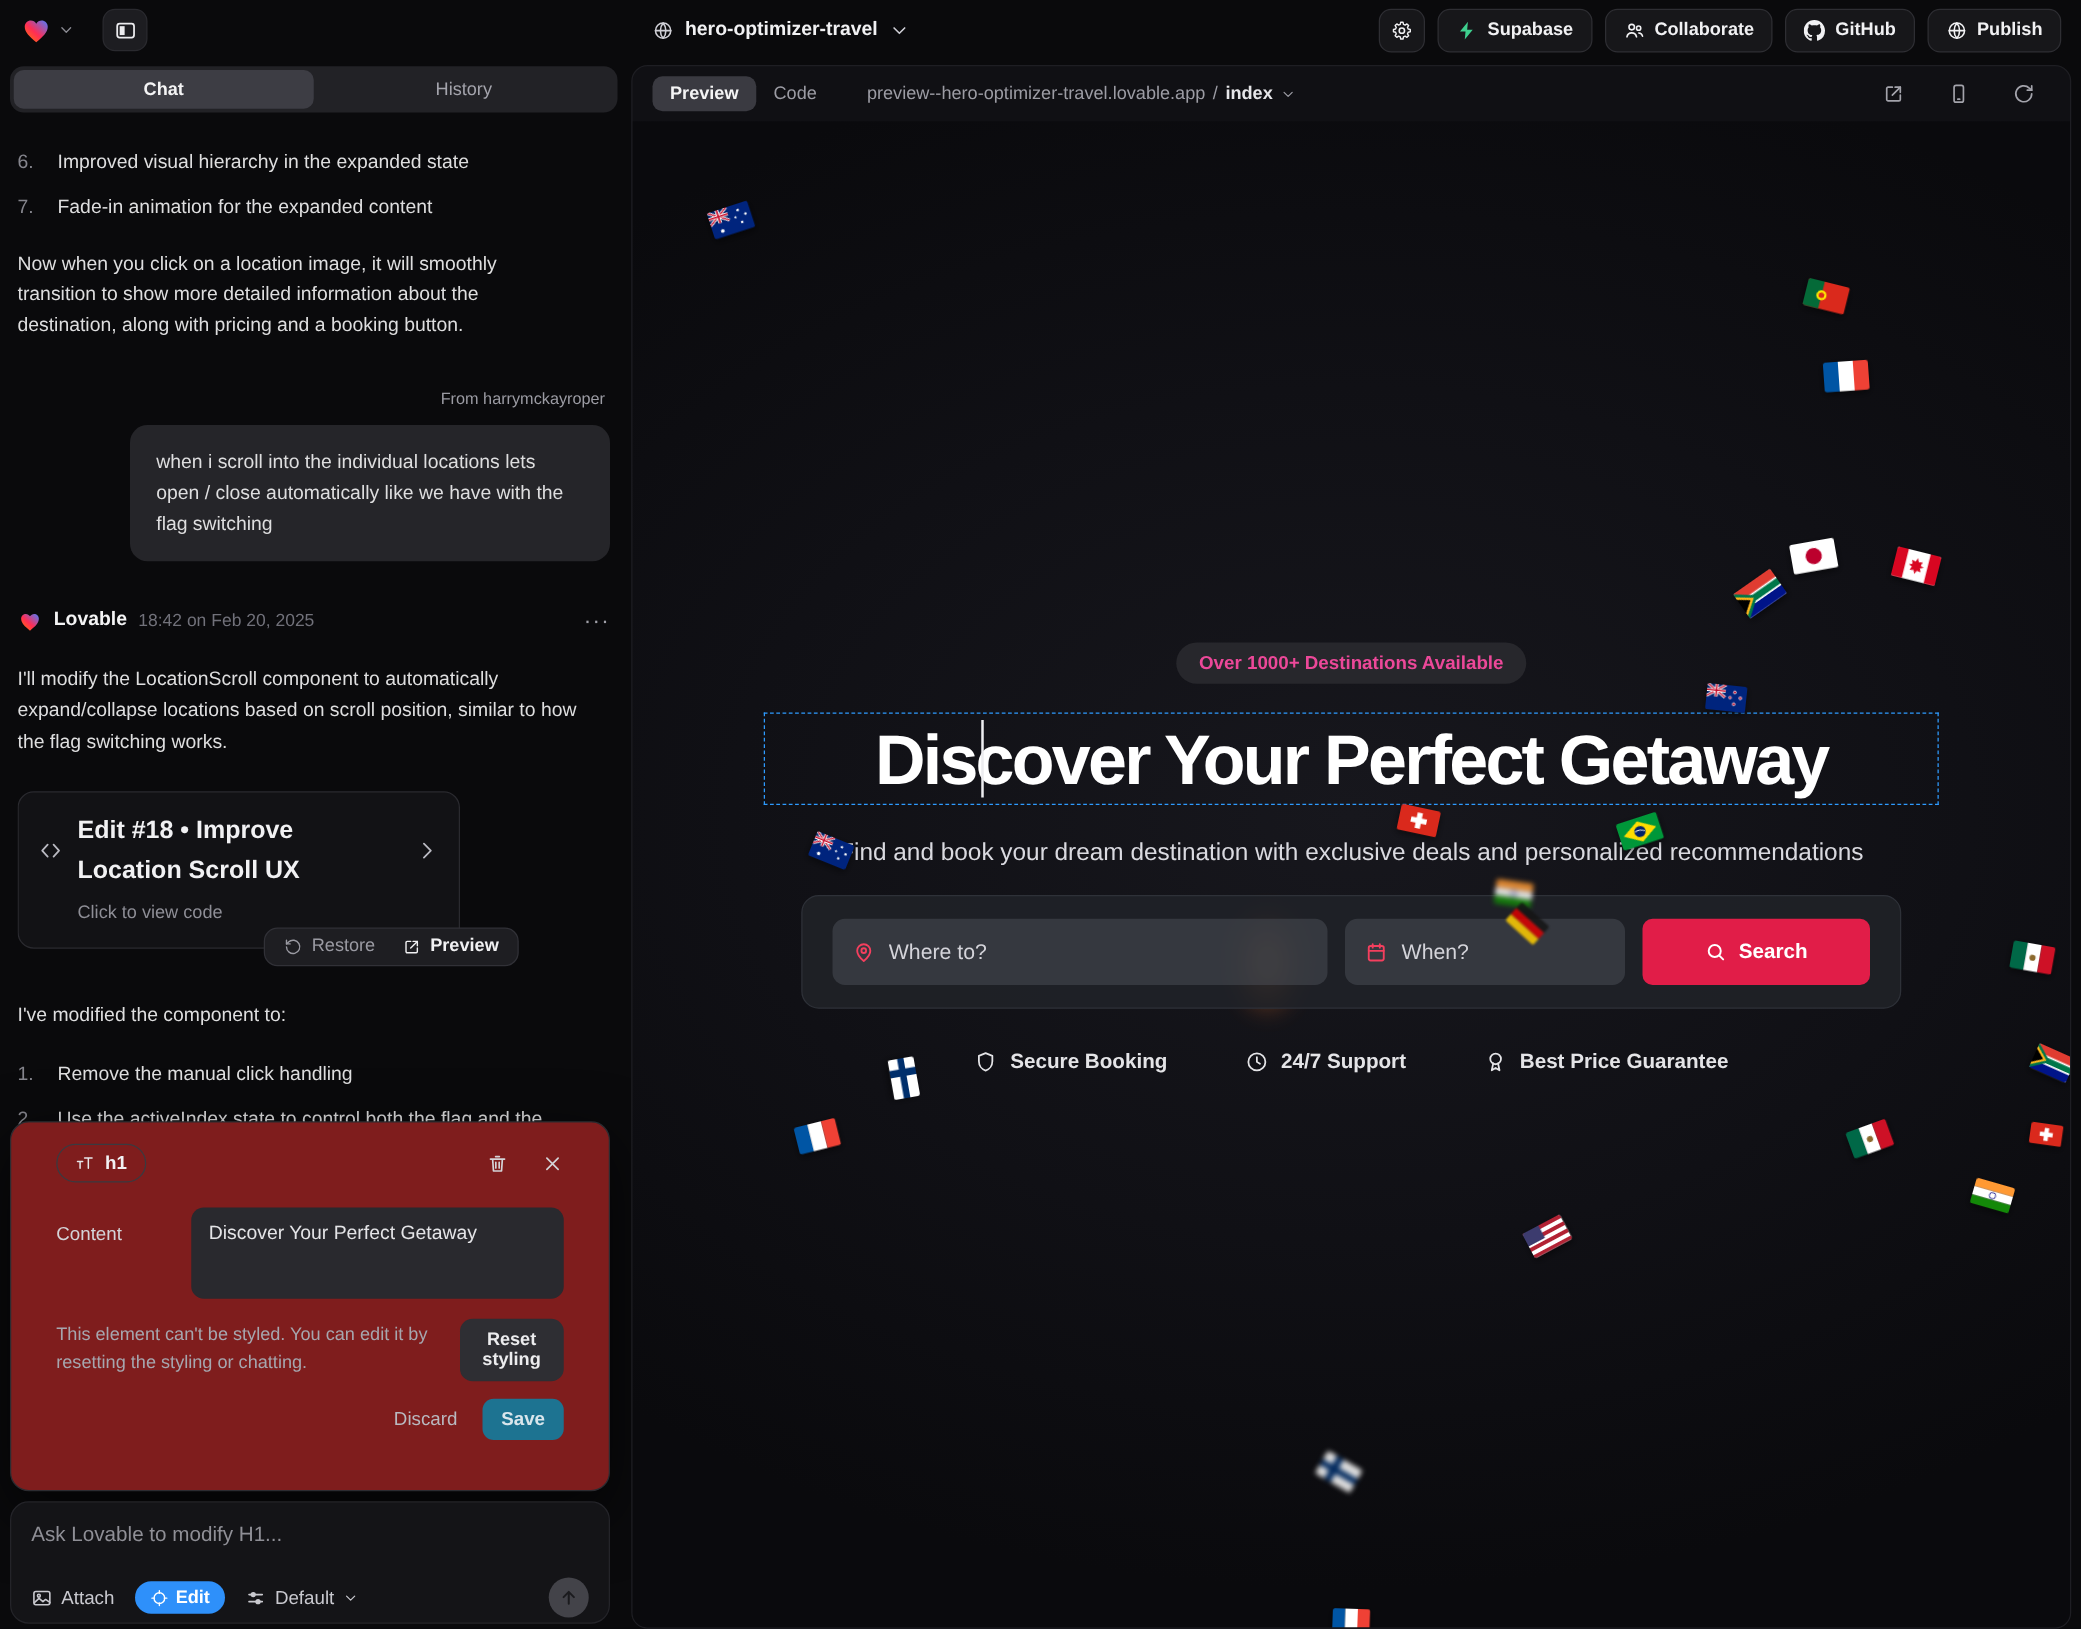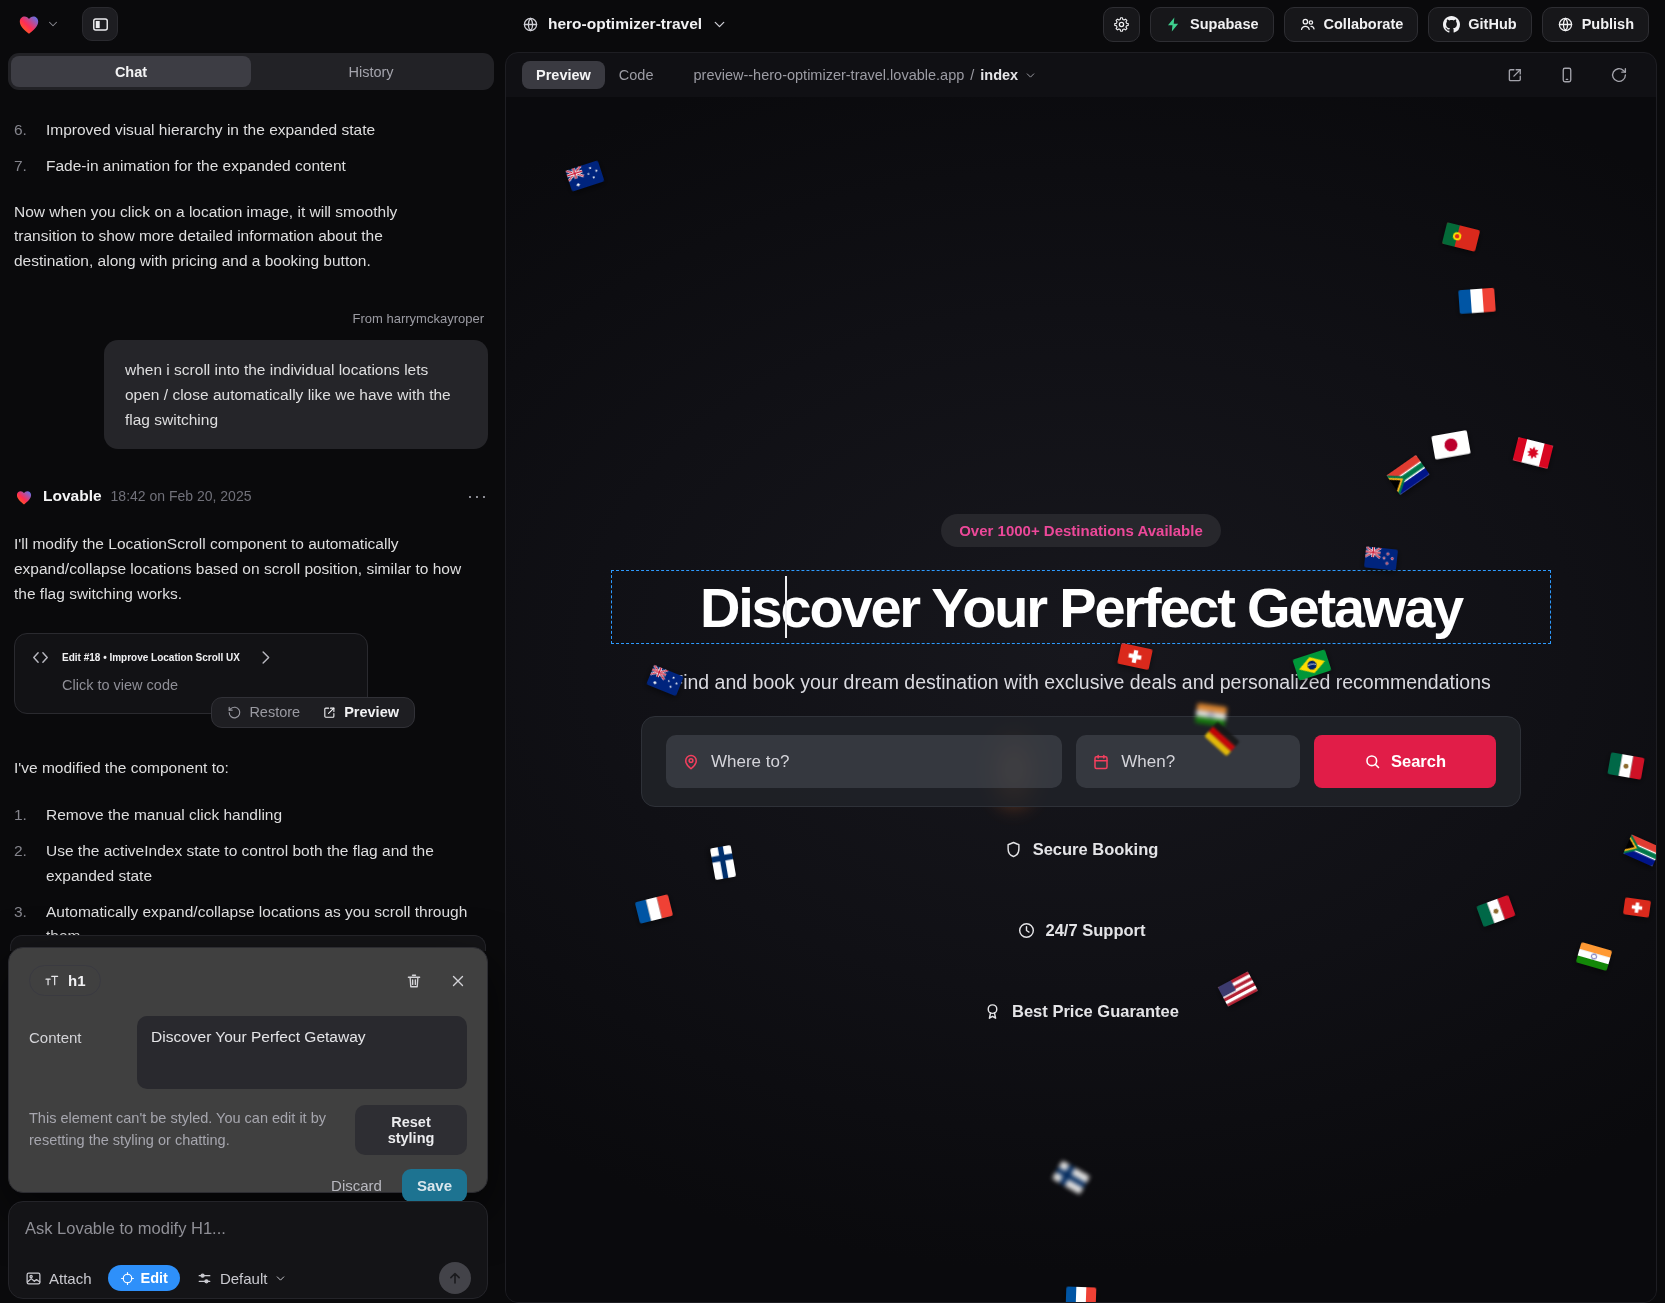--- a/index.html
+++ b/index.html
@@ -36,33 +36,33 @@
   .attribution{margin-top:35px;text-align:right;color:#9b9ba3;font-size:13px;padding-right:4px;}
   .bubble{margin-top:10px;margin-left:90px;background:#252529;border-radius:14px;padding:17px 21px;line-height:1.62;cursor:default;}
   .msg-head{margin-top:33px;display:flex;align-items:center;gap:9px;}
   .msg-head .heart{width:20px;height:20px;}
   .msg-author{font-weight:700;font-size:15.5px;color:#f4f4f5;}
   .msg-time{color:#71717a;font-size:14px;}
   .msg-more{margin-left:auto;color:#a1a1aa;font-size:18px;letter-spacing:1px;cursor:pointer;}
   .edit-card{position:relative;margin-top:27px;width:354px;border:1px solid #2a2a2f;background:#121215;border-radius:13px;padding:14px 16px 16px;cursor:pointer;}
   .edit-card-row{display:flex;align-items:center;gap:12px;}
   .edit-card-row .icon{width:19px;height:19px;color:#b9b9c1;}
-  .edit-title{font-size:10px;font-weight:600;color:#f1f1f3;}
+  .edit-title{font-size:20px;font-weight:600;color:#f1f1f3;}
   .edit-chevron{width:15px;height:15px;color:#cfcfd6;margin-left:4px;}
   .edit-sub{margin-top:7px;padding-left:31px;color:#8e8e96;font-size:14.5px;}
   .card-pill{position:absolute;right:-48px;bottom:-15px;height:31px;display:flex;align-items:center;gap:22px;padding:0 15px;background:#1e1e22;border:1px solid #313137;border-radius:11px;}
   .pill-act{display:flex;align-items:center;gap:7px;font-size:14.5px;cursor:pointer;}
   .pill-act .icon{width:15px;height:15px;}
   .pill-act.muted{color:#9a9aa2;}
   .pill-act.lit{color:#f1f1f3;font-weight:600;}
   .list2{margin-top:42px;}
 
   
   .editor-peek{position:absolute;left:10px;right:16px;bottom:352px;height:16px;border-radius:12px 12px 0 0;background:#151518;border:1px solid #26262b;border-bottom:none;}
-  .editor-panel{position:absolute;left:8px;right:14px;bottom:110px;height:246px;background:#404040;border:1px solid #2c2c31;border-radius:15px;box-shadow:0 18px 50px rgba(0,0,0,.65);padding:17px 20px 16px;}
+  .editor-panel{position:absolute;left:8px;right:14px;bottom:110px;height:296px;background:#7f1d1d;border:1px solid #2c2c31;border-radius:15px;box-shadow:0 18px 50px rgba(0,0,0,.65);padding:17px 36px 16px;}
   .ep-head{display:flex;align-items:center;}
   .tag-pill{display:flex;align-items:center;gap:8px;border:1px solid #3a3a40;border-radius:999px;padding:6px 14px;color:#f1f1f3;font-size:15px;font-weight:600;}
   .tag-pill .icon{width:16px;height:16px;color:#e7e7ea;}
   .ep-icons{margin-left:auto;display:flex;align-items:center;gap:26px;color:#d4d4d8;}
   .ep-icons .icon{width:18px;height:18px;cursor:pointer;}
   .ep-row{display:flex;gap:26px;margin-top:20px;}
   .ep-label{width:82px;padding-top:13px;color:#d4d4d8;font-size:15px;}
   .ep-textarea{flex:1;height:73px;background:#29292e;border:none;border-radius:10px;padding:12px 14px;color:#e4e4e7;font-size:15.5px;font-family:inherit;resize:none;outline:none;}
   .ep-hint-row{display:flex;align-items:center;gap:14px;margin-top:16px;}
   .ep-hint{max-width:312px;color:#a6a6ae;font-size:14.5px;line-height:1.5;}
@@ -104,21 +104,21 @@
   .hero-sub{margin-top:27px;font-size:19.5px;color:#dadae0;}
   .search-card{margin-top:22px;width:880px;height:91px;background:rgba(32,34,40,.88);border:1px solid #2e3138;border-radius:14px;display:flex;align-items:center;gap:14px;padding:0 24px;}
   .search-input{display:flex;align-items:center;gap:11px;background:rgba(82,86,96,.45);border-radius:10px;height:53px;padding:0 16px;}
   .search-input input{background:none;border:none;outline:none;color:#e6e6ea;font-size:17px;font-family:inherit;width:100%;}
   .search-input input::placeholder{color:#d4d4da;}
   .search-input .icon{width:18px;height:18px;color:#f43f5e;}
   .si-where{flex:1.9;}
   .si-when{flex:1;}
   .search-btn{width:182px;height:53px;background:#e11d48;border:none;border-radius:8px;display:flex;align-items:center;justify-content:center;gap:10px;color:#fff;font-size:16.5px;font-weight:700;cursor:pointer;font-family:inherit;}
   .search-btn .icon{width:17px;height:17px;}
-  .features{margin-top:33px;display:flex;align-items:center;gap:62px;flex-direction:column;}
+  .features{margin-top:33px;display:flex;align-items:center;gap:62px;}
   .feature{display:flex;align-items:center;gap:10px;color:#e4e4e7;font-size:16.5px;font-weight:600;}
   .f-icon{width:19px;height:19px;display:inline-flex;}
   .f-icon svg{width:100%;height:100%;}
   .flags{position:absolute;inset:0;pointer-events:none;}
   .flag{position:absolute;filter:drop-shadow(0 2px 3px rgba(0,0,0,.5));}
   .flag svg{display:block;border-radius:2px;}
 </style>
 </head>
 <body>
 

